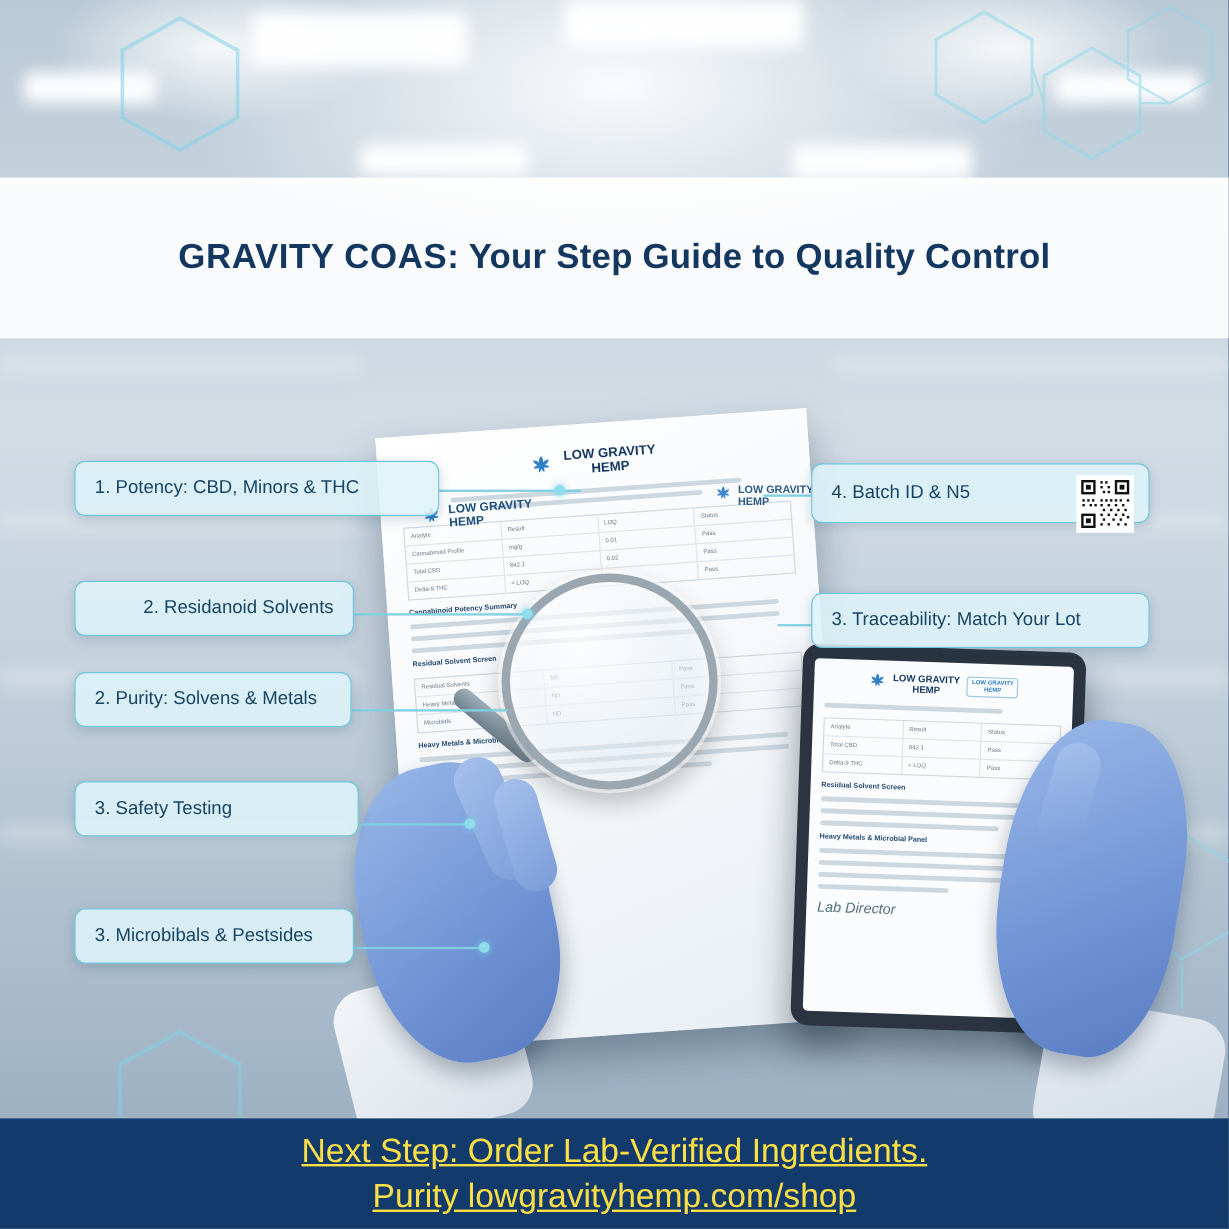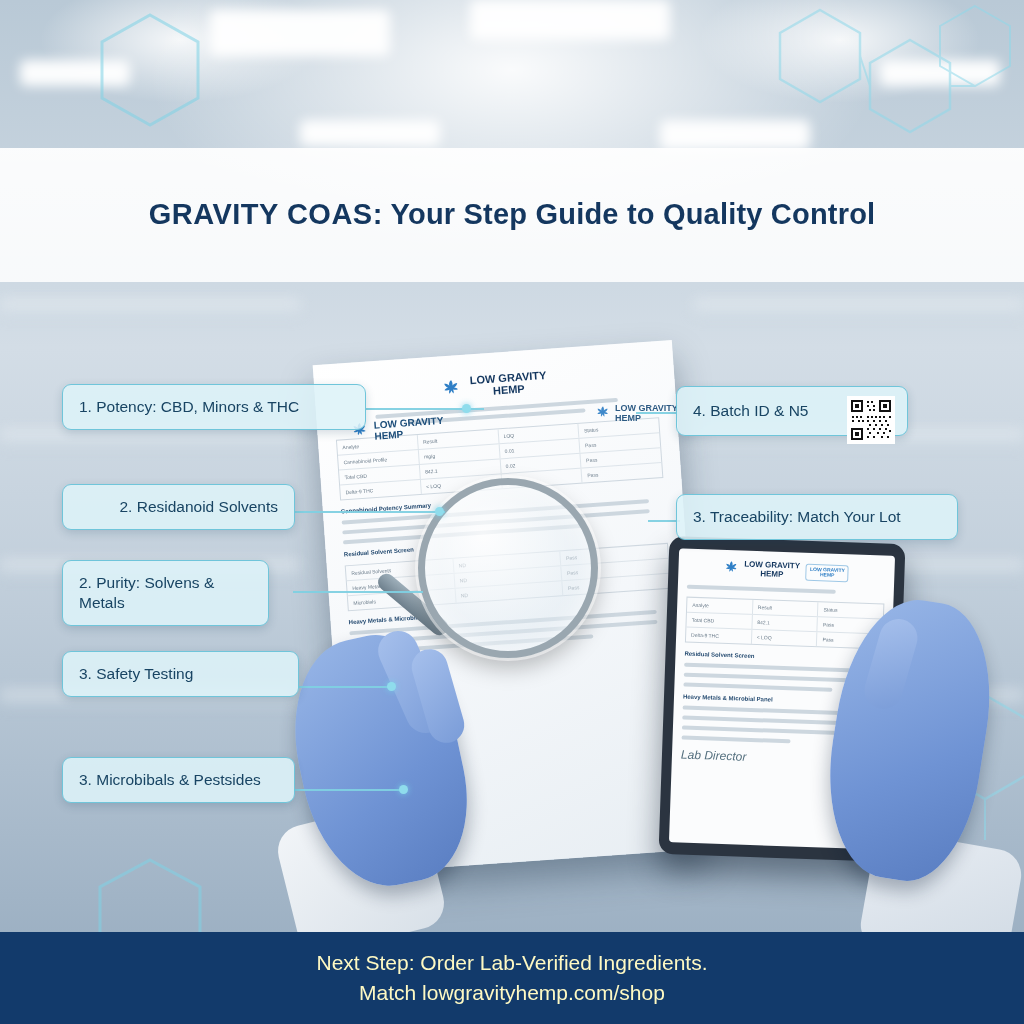--- a/index.html
+++ b/index.html
@@ -107,38 +107,38 @@
   .callout{
     position:absolute;background:rgba(221,242,248,.88);
     border:1.5px solid #6fc5da;border-radius:9px;
     color:#184463;font-size:15.5px;line-height:1.3;
     padding:12px 16px;box-sizing:border-box;
     box-shadow:0 3px 10px rgba(20,60,90,.18);
   }
   .callout.right{text-align:left}
   .c1{left:62px;top:384px;width:304px;}
   .c2{left:62px;top:484px;width:233px;text-align:right;}
-  .c3{left:62px;top:560px;width:207px;}
+  .c3{left:62px;top:560px;width:231px;}
   .c4{left:62px;top:651px;width:237px;}
   .c5{left:62px;top:757px;width:233px;}
-  .r1c{left:676px;top:386px;width:232px;height:50px;display:flex;align-items:center;}
+  .r1c{left:676px;top:386px;width:282px;height:50px;display:flex;align-items:center;}
   .r2c{left:676px;top:494px;width:282px;}
   .qr{position:absolute;right:12px;top:9px;width:48px;height:48px;background:#fff;padding:2px;box-sizing:border-box;}
   .qr svg{display:block}
 
   
   .conn{position:absolute;height:1.6px;background:#7fd0e2;opacity:.95;}
   .dot{position:absolute;width:9px;height:9px;border-radius:50%;background:#8fdcec;box-shadow:0 0 6px rgba(120,210,235,.9);}
 
   
   .footer{
     position:absolute;left:0;bottom:0;width:1024px;height:92px;background:#123a6b;
     display:flex;flex-direction:column;align-items:center;justify-content:center;gap:6px;
   }
-  .footer div{color:#fef9c3;font-size:21px;}
+  .footer div{color:#fde047;font-size:28px;text-decoration:underline;}
 </style>
 </head>
 <body>
 
 <div id="stage">
 
   <div class="bg"></div>
   <div class="ceilpanel cp1"></div>
   <div class="ceilpanel cp2"></div>
   <div class="ceilpanel cp3"></div>
@@ -418,16 +418,16 @@
             <rect x="32" y="38" width="2" height="2"></rect>
           <rect x="38" y="38" width="2" height="2"></rect>
         </g>
       </svg>
     </span>
   </div>
   <div class="callout right r2c">3. Traceability: Match Your Lot</div>
 
   <div class="footer">
     <div>Next Step: Order Lab-Verified Ingredients.</div>
-    <div>Match lowgravityhemp.com/shop</div>
+    <div>Purity lowgravityhemp.com/shop</div>
   </div>
 
 </div>
 
 </body></html>

